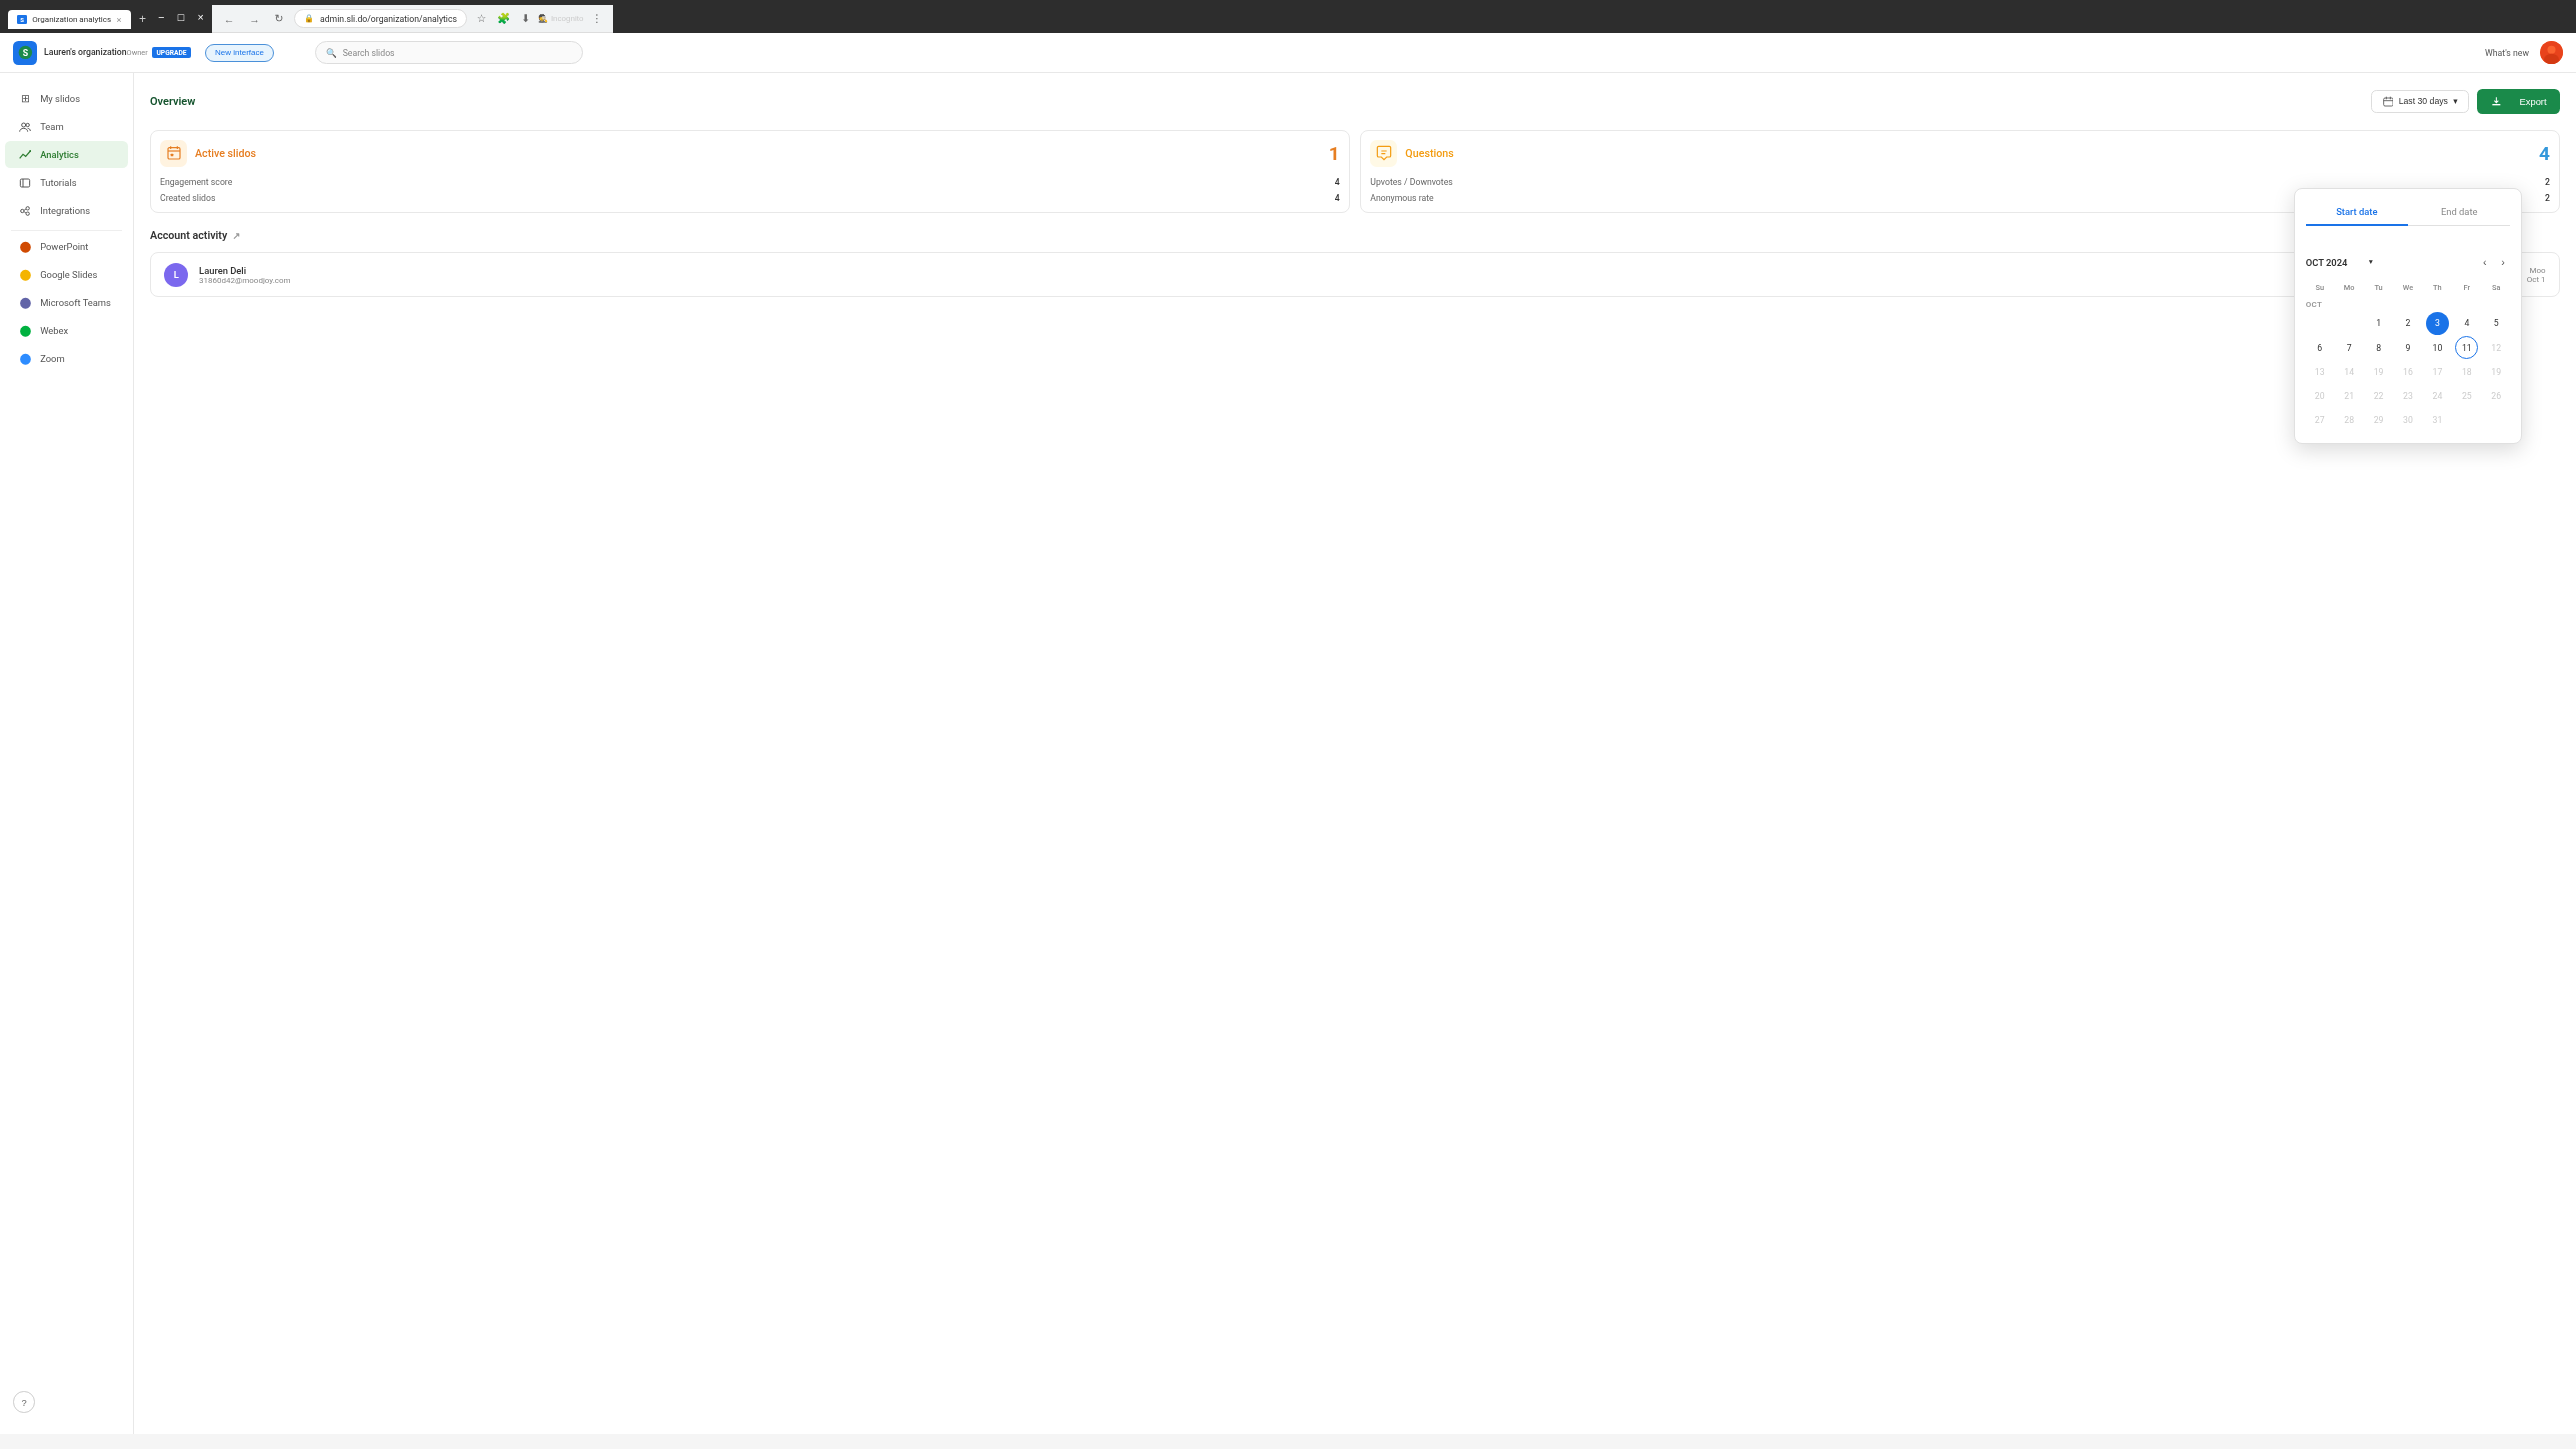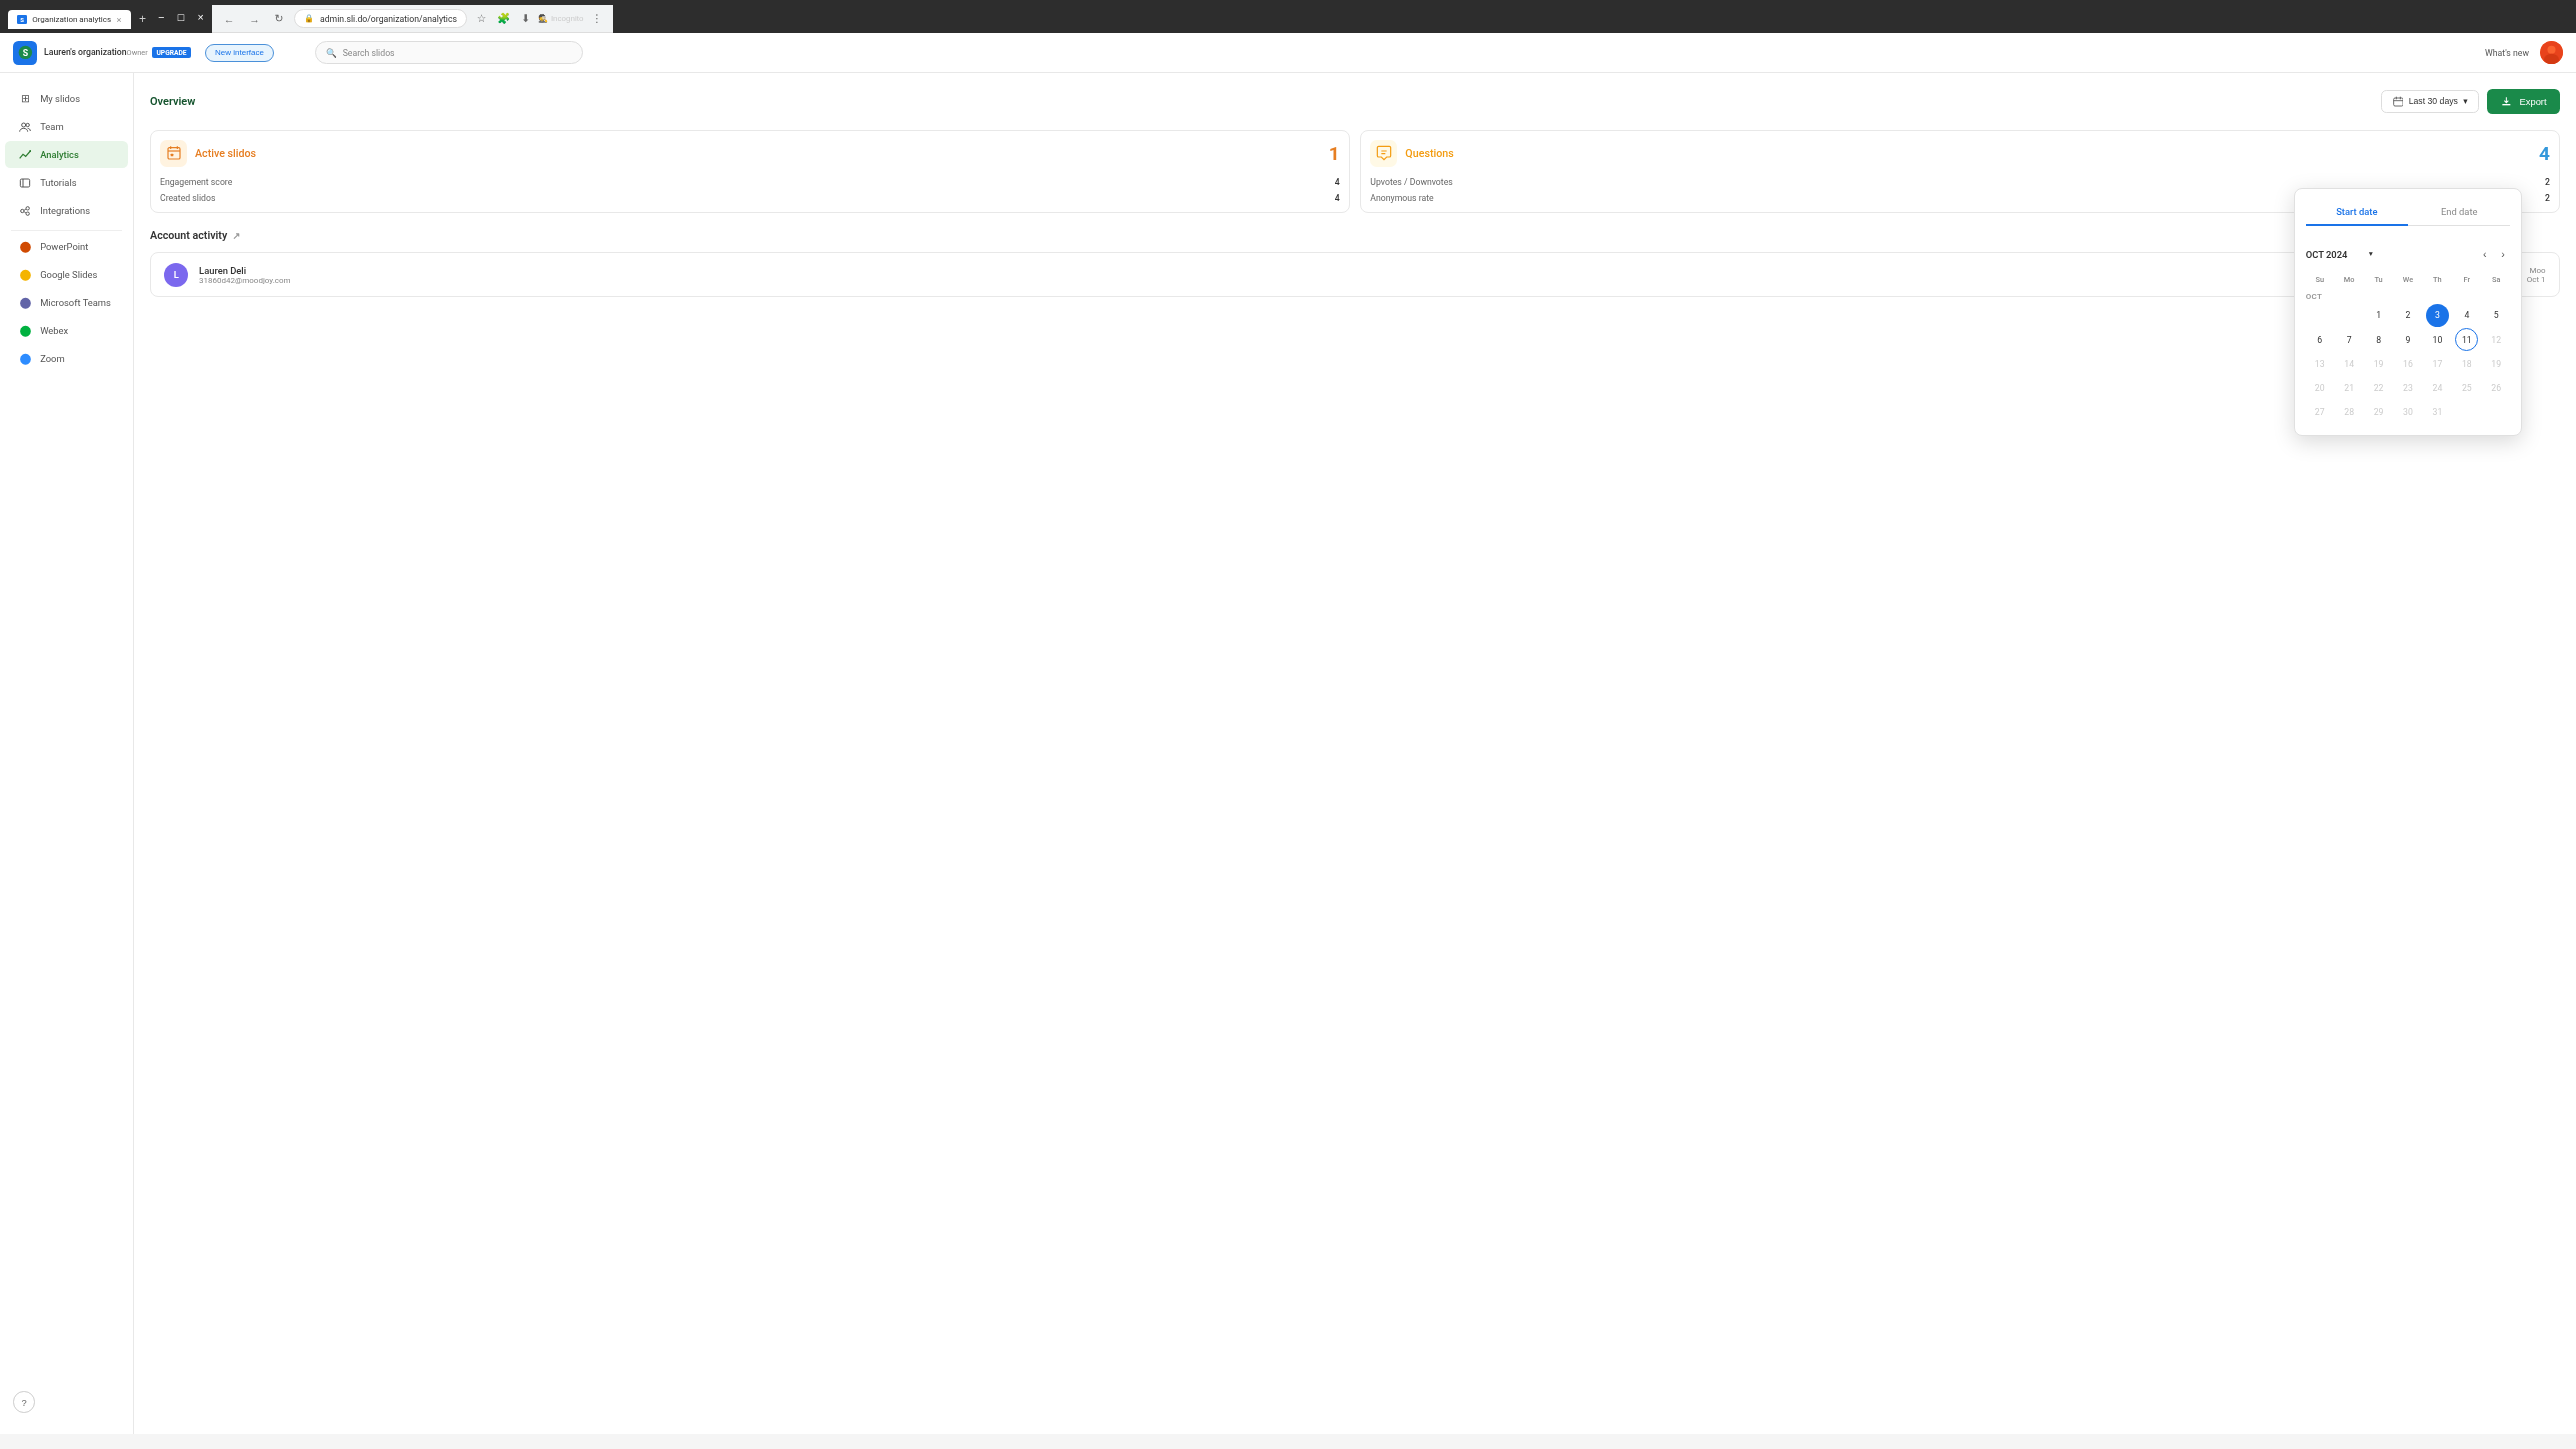--- a/index.html
+++ b/index.html
@@ -45,21 +45,21 @@
     .sidebar-icon { width: 13.4px; height: 13.4px; display: flex; align-items: center; justify-content: center; font-size: 10.7px; }
     .sidebar-bottom { padding: 10.7px 13.4px; }
     .help-btn { width: 21.5px; height: 21.5px; border-radius: 50%; border: 0.7px solid #ccc; background: white; display: flex; align-items: center; justify-content: center; cursor: pointer; font-size: 9.4px; color: #666; }
 
     
     .main-content { flex: 1; overflow-y: auto; padding: 16px; position: relative; }
     .main-header { display: flex; align-items: center; justify-content: space-between; margin-bottom: 16px; }
     .page-title { font-size: 11px; font-weight: 600; color: #14532d; }
     .main-controls { display: flex; gap: 8px; align-items: center; }
     .date-range-btn { border: 0.7px solid #ddd; background: white; padding: 5.4px 10.7px; border-radius: 5.4px; font-size: 8.7px; color: #333; cursor: pointer; display: flex; align-items: center; gap: 5.4px; }
-    .export-btn { background: #1a8a4a; color: white; border: none; padding: 6.7px 13.4px; border-radius: 5.4px; font-size: 9.4px; font-weight: 500; cursor: pointer; display: flex; align-items: center; gap: 8px; }
+    .export-btn { background: #1a8a4a; color: white; border: none; padding: 6.7px 13.4px; border-radius: 5.4px; font-size: 9.4px; font-weight: 500; cursor: pointer; display: flex; align-items: center; gap: 18px; }
 
     
     .cards-row { display: grid; grid-template-columns: 1fr 1fr; gap: 10.7px; margin-bottom: 16px; }
     .card { background: white; border: 0.7px solid #e8e8e8; border-radius: 8px; padding: 9px; }
     .card-header { display: flex; align-items: center; gap: 8px; margin-bottom: 10.7px; }
     .card-icon { width: 27px; height: 27px; border-radius: 6.7px; display: flex; align-items: center; justify-content: center; font-size: 13.4px; }
     .card-icon.orange { background: #fff3e0; }
     .card-icon.yellow { background: #fff9e6; }
     .card-title { font-size: 10.7px; color: #e67e22; font-weight: 500; }
     .card-title.yellow { color: #f39c12; }
@@ -80,21 +80,21 @@
     .user-info { flex: 1; }
     .user-name { font-size: 9.4px; font-weight: 500; color: #333; }
     .user-email { font-size: 8px; color: #888; }
     .activity-stats { display: flex; gap: 13.4px; align-items: center; }
     .activity-stat { display: flex; align-items: center; gap: 4px; font-size: 8.7px; color: #555; }
     .activity-date { font-size: 8px; color: #888; text-align: right; }
     .activity-arrow { color: #ccc; font-size: 12px; cursor: pointer; }
 
     
     .calendar-overlay { position: fixed; top: 188px; right: 54px; background: white; border: 0.7px solid #e0e0e0; border-radius: 8px; box-shadow: 0 5.4px 21.5px rgba(0,0,0,0.15); z-index: 100; padding: 10.7px; width: 228px; }
-    .calendar-tabs { display: flex; border-bottom: 1.3px solid #e0e0e0; margin-bottom: 20px; }
+    .calendar-tabs { display: flex; border-bottom: 1.3px solid #e0e0e0; margin-bottom: 28px; }
     .cal-tab { flex: 1; text-align: center; padding: 6.7px; font-size: 9.4px; cursor: pointer; color: #888; border-bottom: 2px solid transparent; margin-bottom: -1.3px; }
     .cal-tab.active { color: #1a73e8; border-bottom-color: #1a73e8; font-weight: 500; }
     .calendar-nav { display: flex; align-items: center; justify-content: space-between; margin-bottom: 9.4px; }
     .cal-month-year { font-size: 9.4px; font-weight: 600; color: #333; display: flex; align-items: center; gap: 20px; cursor: pointer; }
     .cal-nav-btns { display: flex; gap: 4px; }
     .cal-nav-btn { background: none; border: none; color: #555; font-size: 10.7px; cursor: pointer; padding: 2.7px 5.4px; border-radius: 2.7px; }
     .calendar-grid { display: grid; grid-template-columns: repeat(7, 1fr); text-align: center; gap: 1.3px; }
     .cal-day-header { font-size: 7.4px; color: #888; padding: 2.7px; font-weight: 500; }
     .cal-day { font-size: 8.7px; padding: 4.7px; border-radius: 50%; cursor: pointer; color: #333; width: 23px; height: 23px; display: flex; align-items: center; justify-content: center; margin: 0 auto; }
     .cal-day.today { border: 1.3px solid #1a73e8; }

